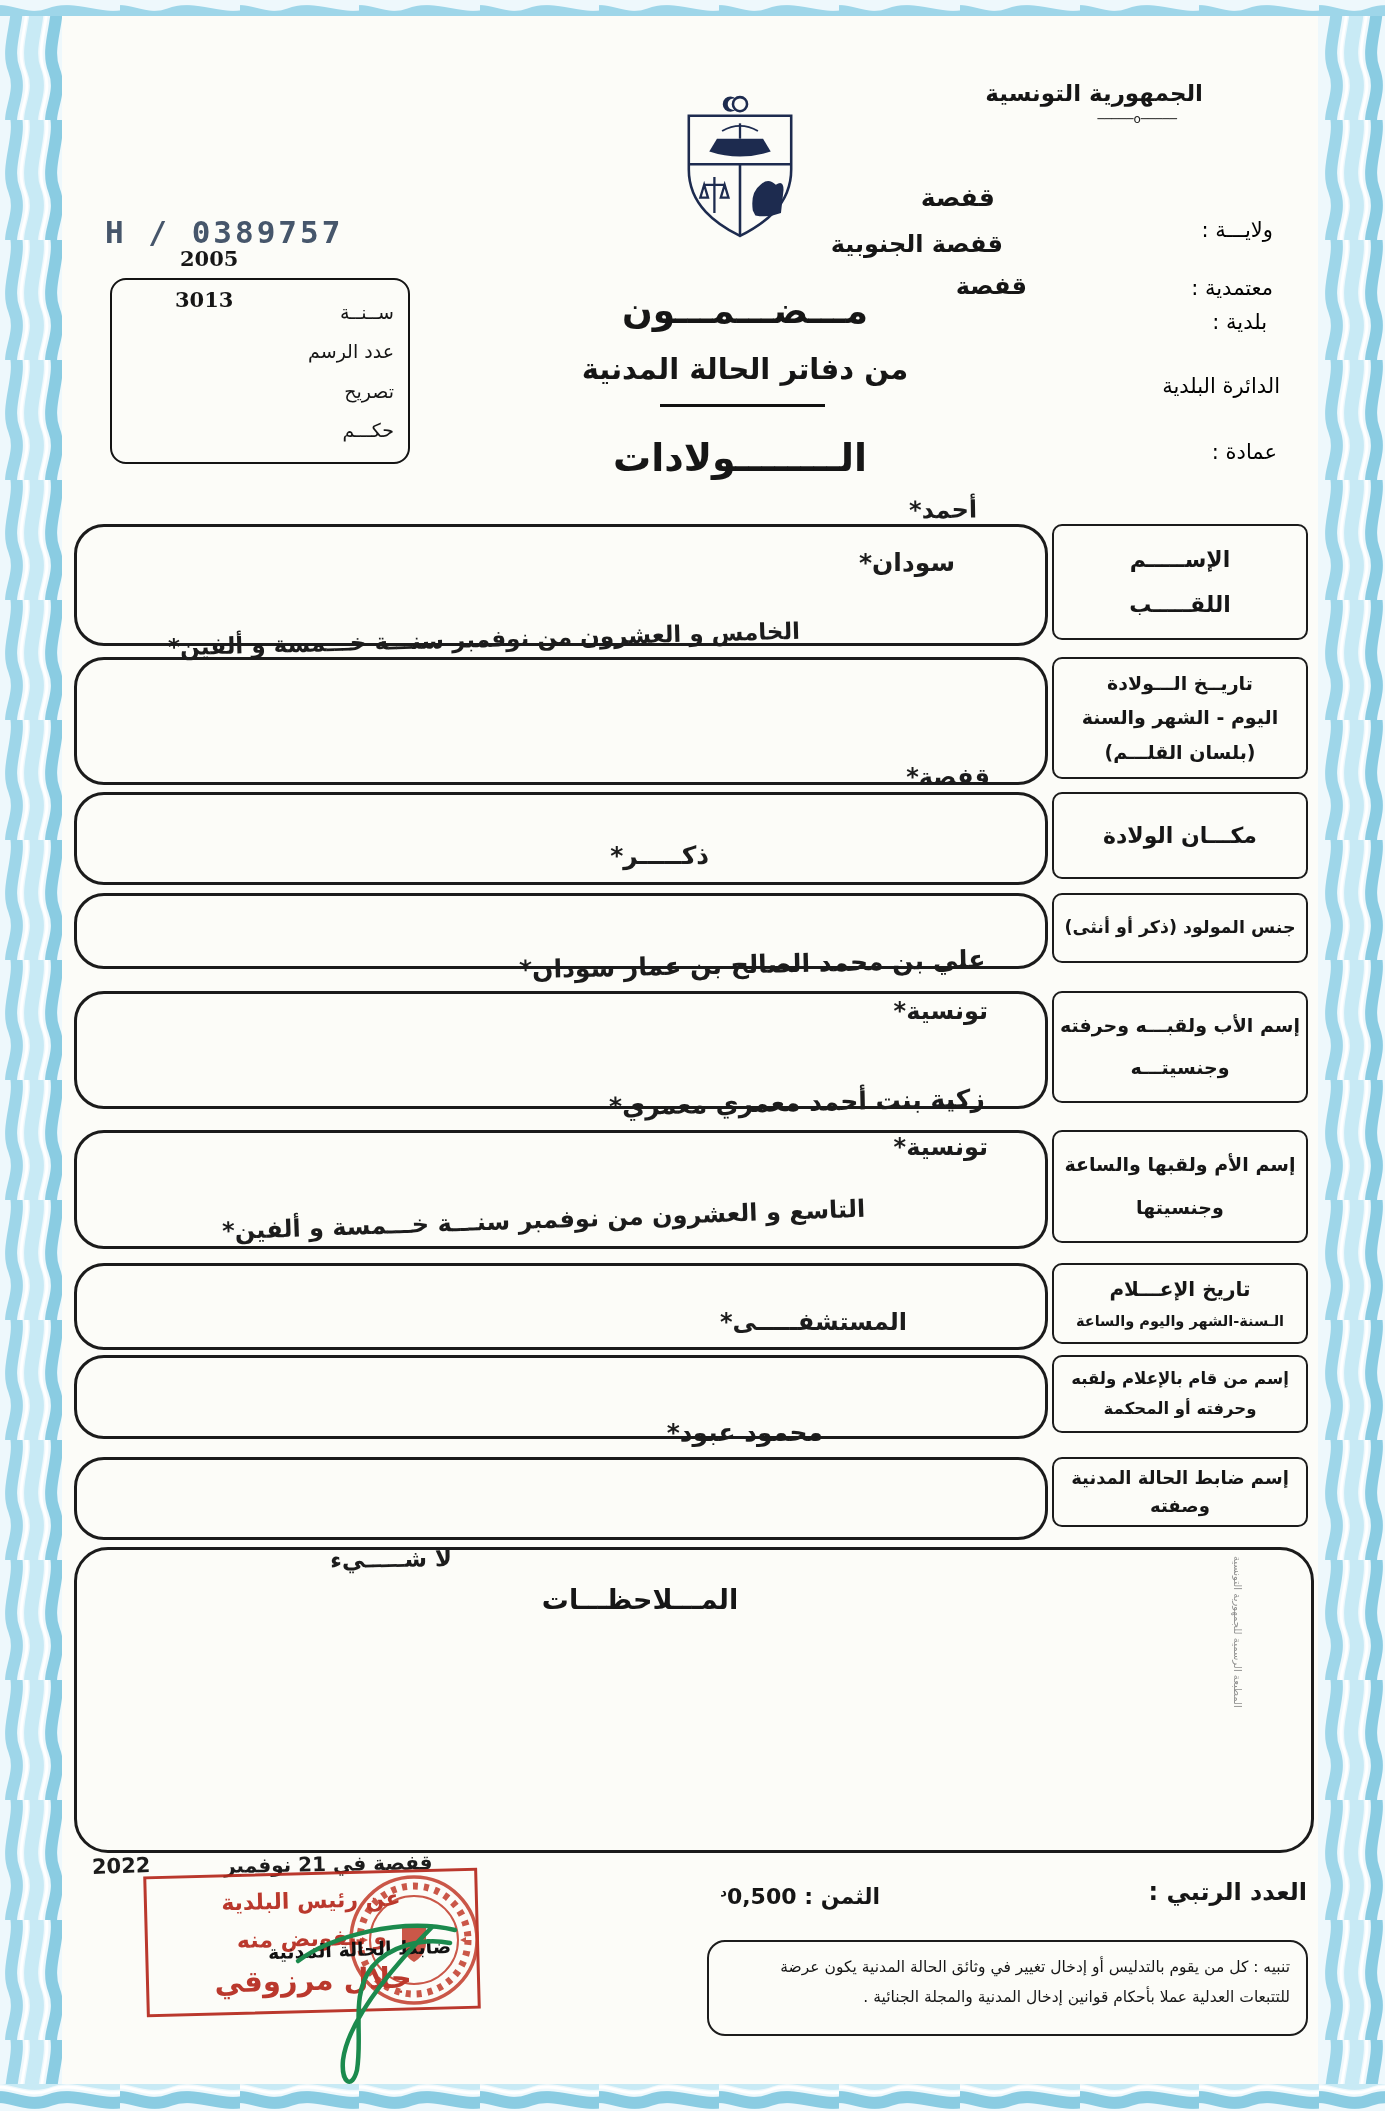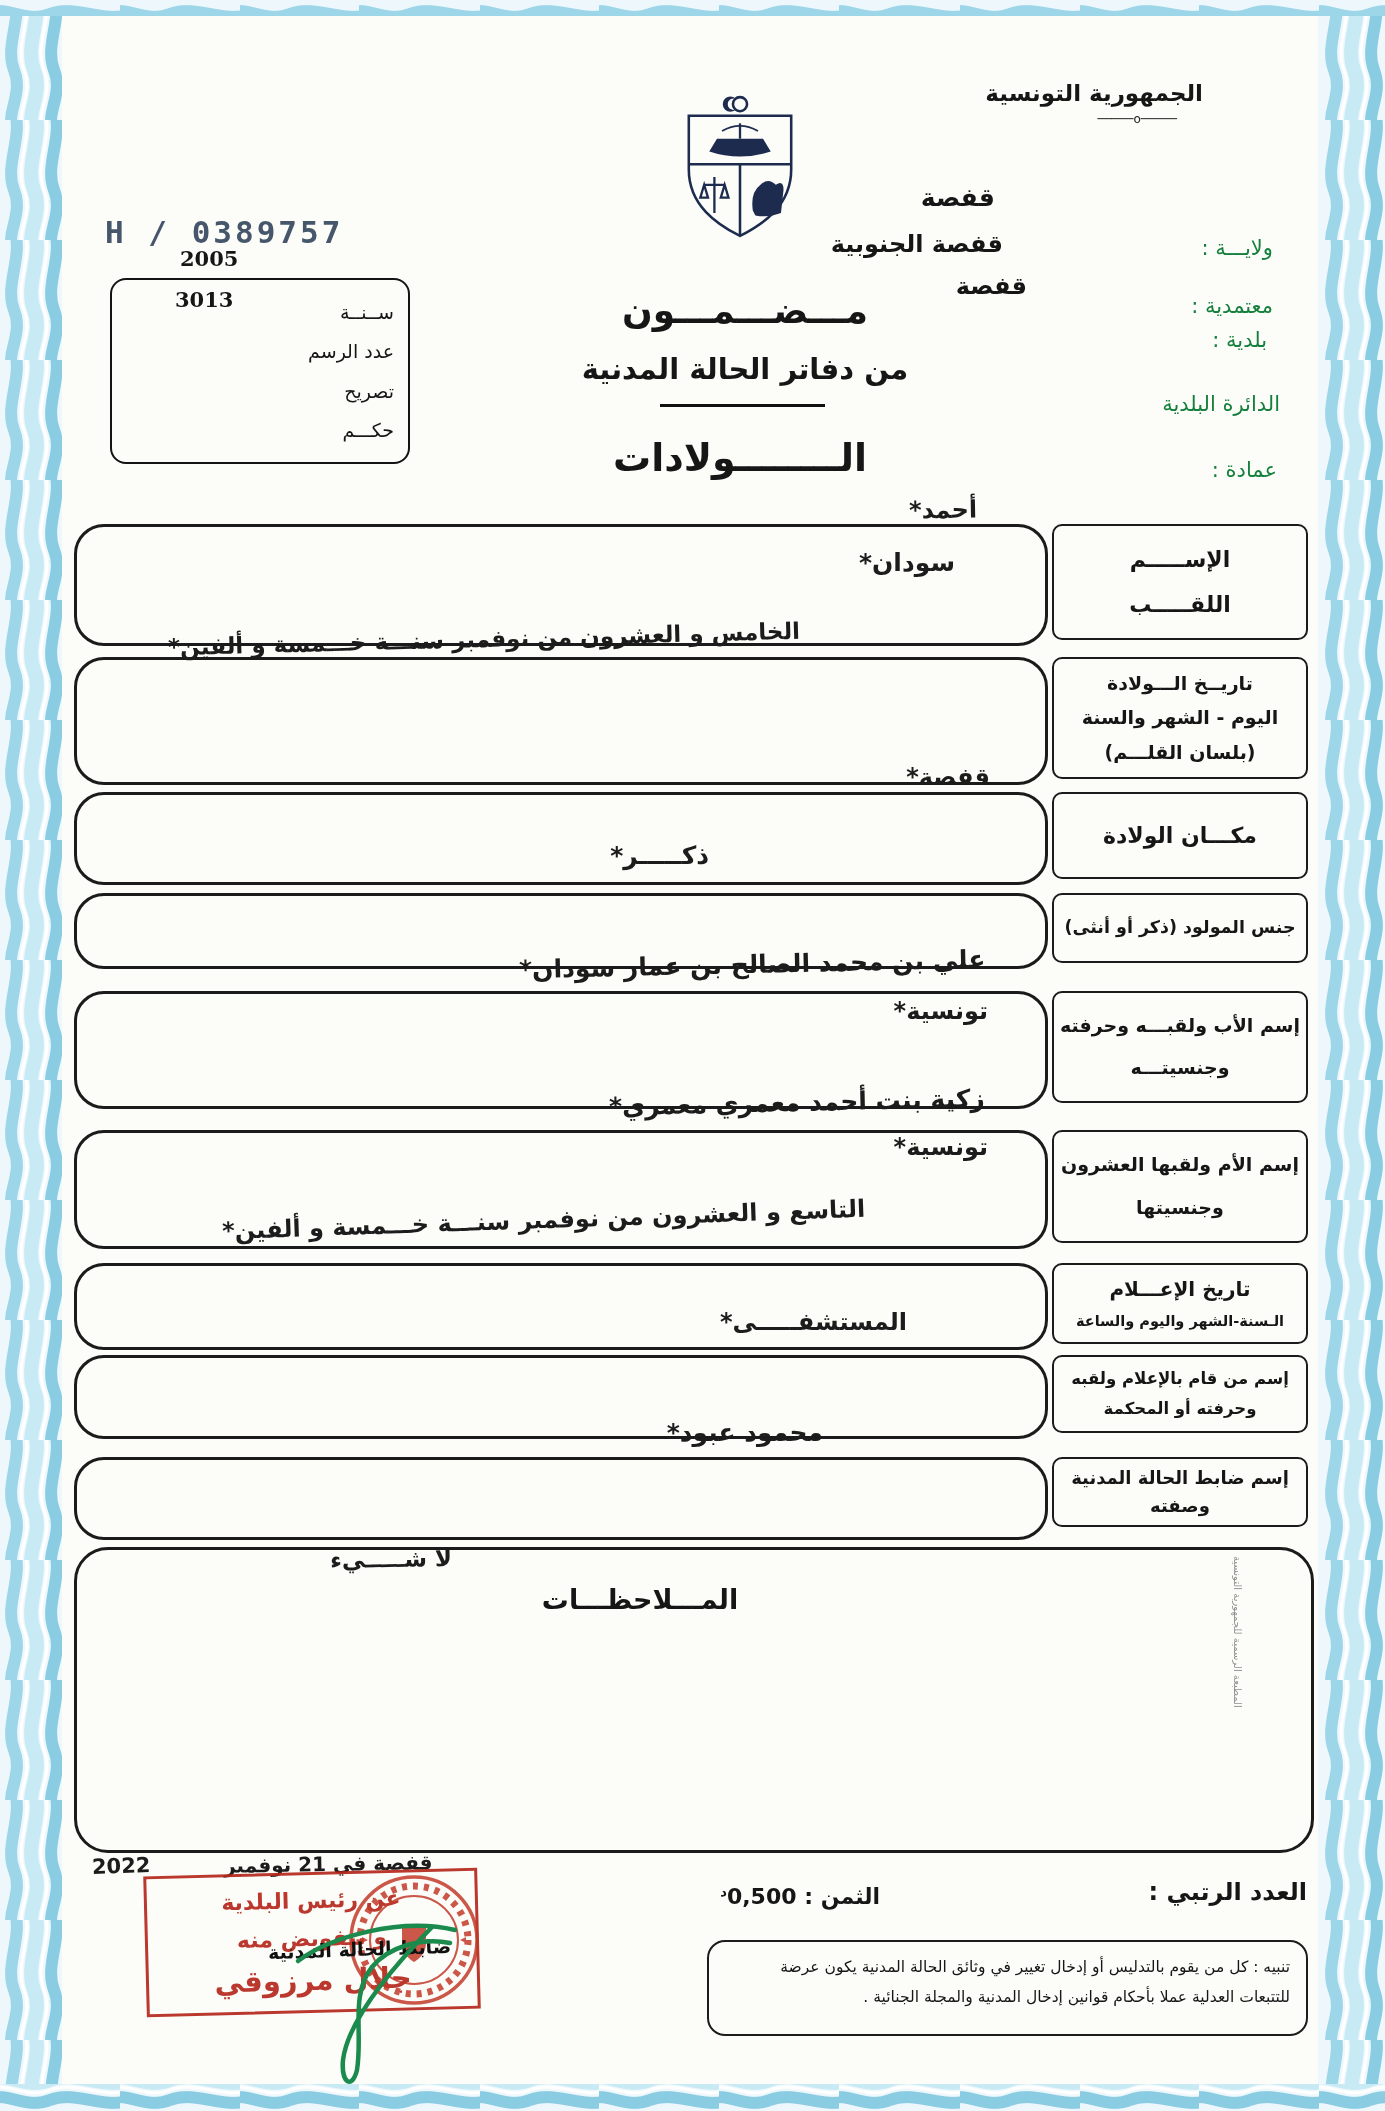--- a/index.html
+++ b/index.html
@@ -6,21 +6,21 @@
   .page{
     position:relative;width:1385px;height:2111px;margin:0 auto;
     background:#fcfcf8;overflow:hidden;
     font-family:"DejaVu Sans",sans-serif;color:#161616;
   }
   .abs{position:absolute;}
   .rtl{direction:rtl;unicode-bidi:embed;}
   .nw{white-space:nowrap;}
   .bold{font-weight:bold;}
   
-  .plabel{color:#15803d;margin-top:18px;}
+  .plabel{color:#000000;}
   
   .hand{
     font-family:"DejaVu Sans",sans-serif;font-weight:600;color:#1c1c1c;
     white-space:nowrap;direction:rtl;z-index:6;
   }
   
   .valbox{
     left:74px;width:968px;border:3px solid #1b1b1b;border-radius:30px;
     background:transparent;z-index:2;
   }
@@ -150,21 +150,21 @@
     <div>مكـــان الولادة</div>
   </div>
   <div class="abs lblbox" style="top:893px;height:70px;font-size:17.5px;font-weight:600;">
     <div>جنس المولود (ذكر أو أنثى)</div>
   </div>
   <div class="abs lblbox" style="top:991px;height:112px;font-size:19px;font-weight:600;">
     <div>إسم الأب ولقبـــه وحرفته</div>
     <div>وجنسيتـــه</div>
   </div>
   <div class="abs lblbox" style="top:1130px;height:113px;font-size:19px;font-weight:600;">
-    <div>إسم الأم ولقبها العشرون</div>
+    <div>إسم الأم ولقبها والساعة</div>
     <div>وجنسيتها</div>
   </div>
   <div class="abs lblbox" style="top:1355px;height:78px;font-size:16.5px;font-weight:600;">
     <div>إسم من قام بالإعلام ولقبه</div>
     <div>وحرفته أو المحكمة</div>
   </div>
   <div class="abs lblbox" style="top:1263px;height:81px;">
     <div style="font-size:20px;font-weight:600;">تاريخ الإعـــلام</div>
     <div style="font-size:14.5px;font-weight:600;">الـسنة-الشهر واليوم والساعة</div>
   </div>

